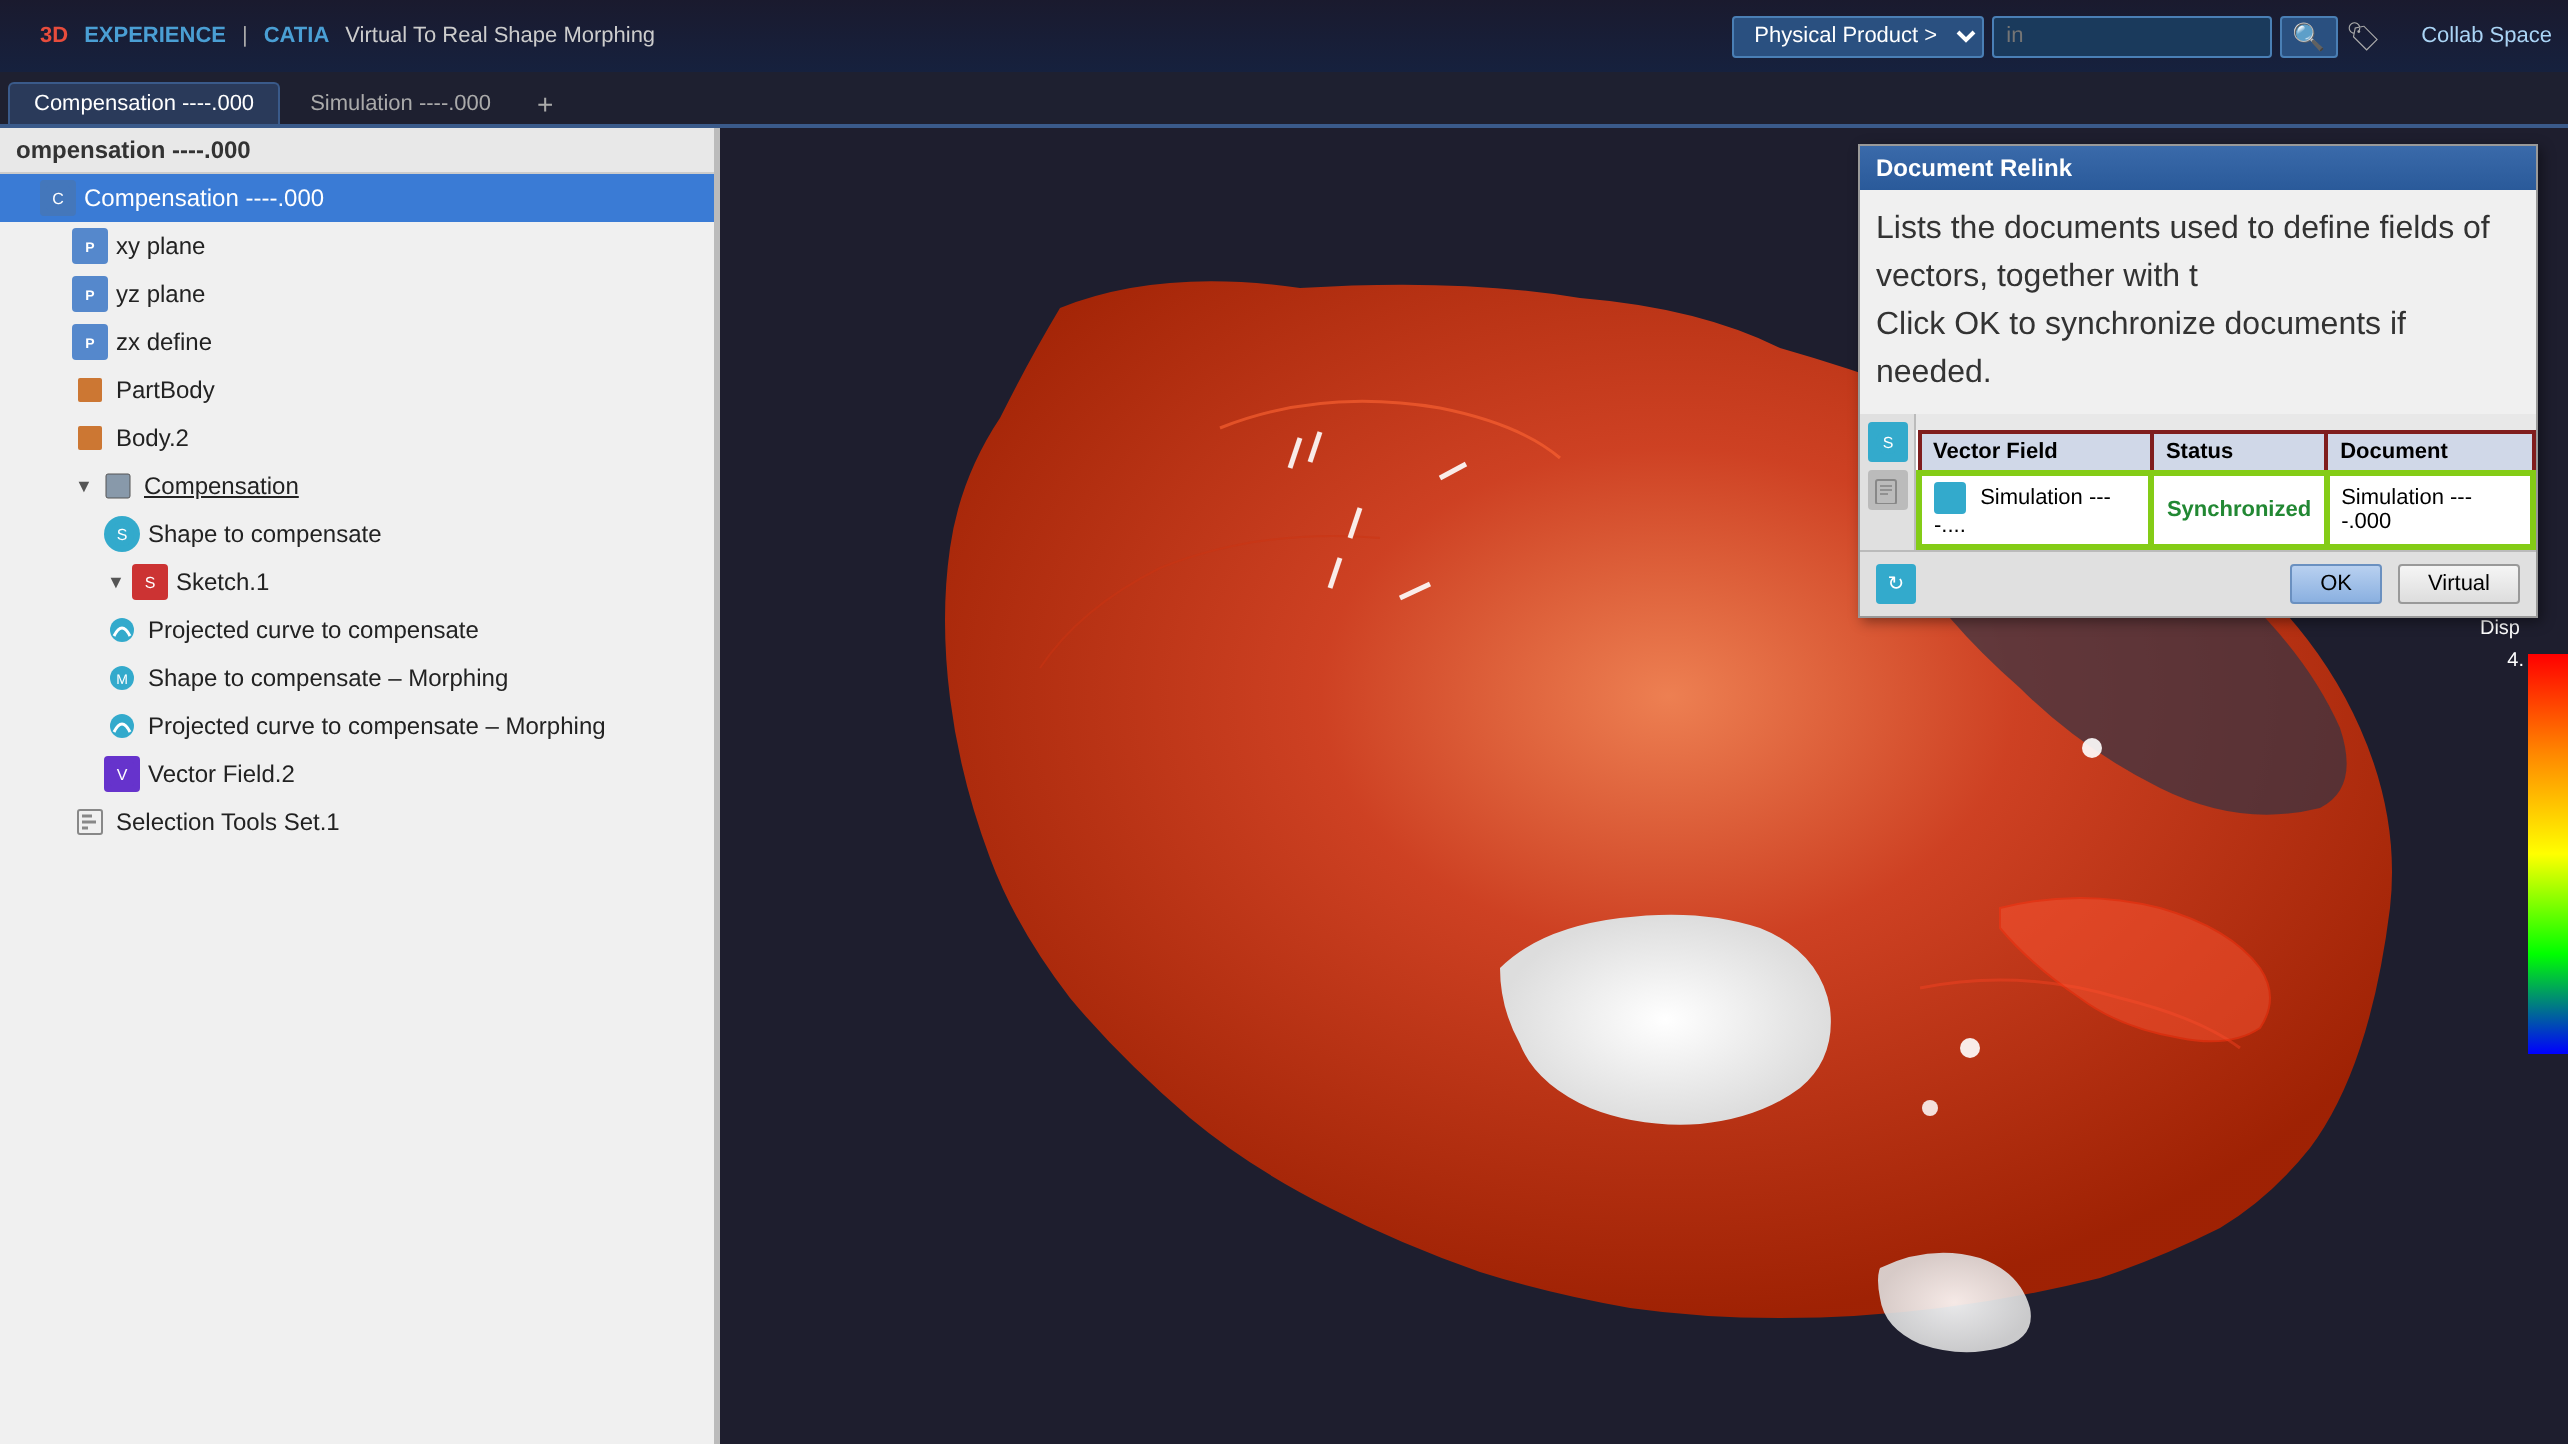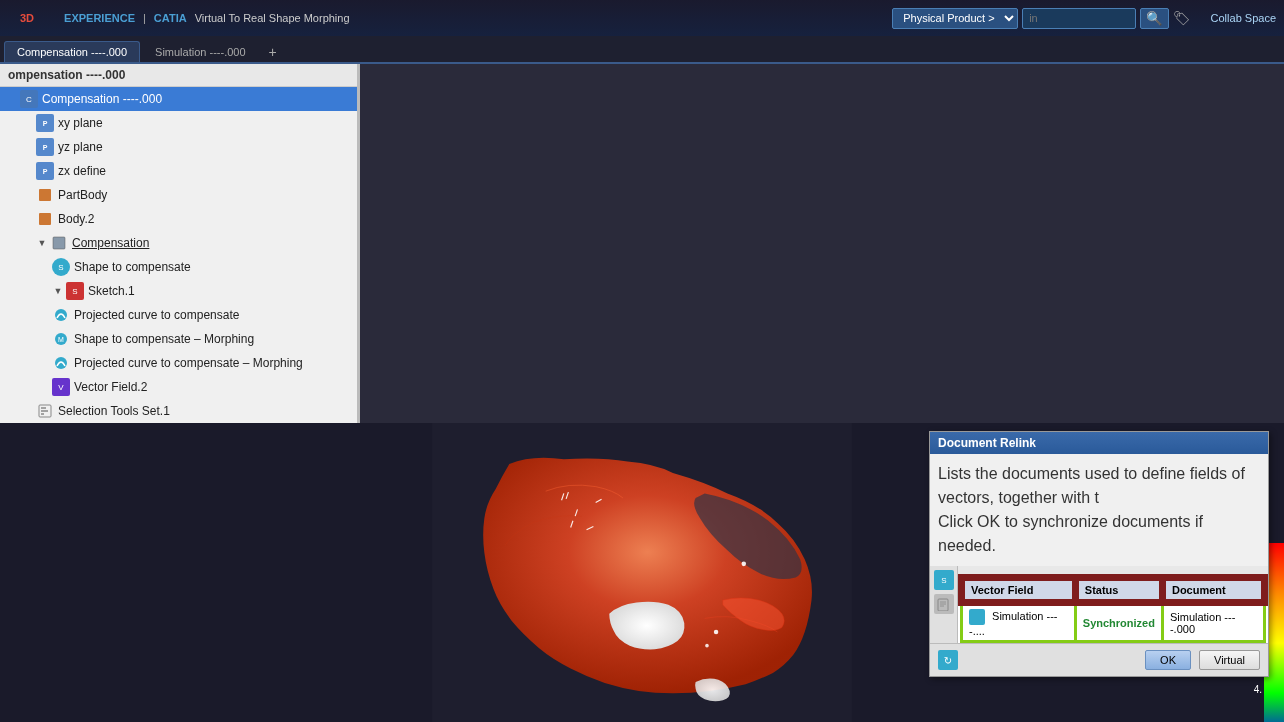--- a/index.html
+++ b/index.html
@@ -27,21 +27,21 @@
       font-size: 11px;
       cursor: pointer;
       border-radius: 2px;
     }
     #search-input-field {
       background: #1a3a5c;
       border: 1px solid #4a7fb5;
       color: white;
       padding: 2px 6px;
       font-size: 11px;
-      width: 114px;
+      width: 140px;
       border-radius: 2px;
     }
     .search-icon-btn {
       background: #2a5080;
       border: 1px solid #4a7fb5;
       color: white;
       padding: 2px 5px;
       cursor: pointer;
       border-radius: 2px;
     }
@@ -87,21 +87,20 @@
       color: #aaa;
       font-size: 14px;
       padding: 2px 8px;
       cursor: pointer;
     }
 
     
     #content {
       display: flex;
       height: calc(722px - 36px - 28px);
-      flex-direction: column;
     }
 
     
     #left-panel {
       width: 360px;
       min-width: 200px;
       background: #f0f0f0;
       border-right: 3px solid #bbb;
       overflow-y: auto;
       overflow-x: hidden;
@@ -225,21 +224,21 @@
       width: 100%;
       border-collapse: collapse;
       margin-top: 8px;
       background: white;
     }
     .dialog-table th {
       background: #d0d8e8;
       padding: 3px 6px;
       text-align: left;
       font-size: 11px;
-      border: 7px solid #7f1d1d;
+      border: 2px solid #7f1d1d;
     }
     .dialog-table td {
       padding: 3px 6px;
       border: 3px solid #84cc16;
       font-size: 11px;
     }
     .dialog-table .row-icon {
       width: 16px;
       height: 16px;
       background: #33aacc;
@@ -327,21 +326,21 @@
     .status-synchronized {
       color: #228833;
       font-weight: bold;
     }
   </style>
 </head>
 <body>
 
 <div id="topbar">
   <span style="color:#e74c3c; font-weight:bold; font-size:11px;margin-left:12px;">3D</span>
-  <span style="color:#4a9fd4; font-weight:bold; font-size:11px;margin-left:22px;">EXPERIENCE</span>
+  <span style="color:#4a9fd4; font-weight:bold; font-size:11px;">EXPERIENCE</span>
   <span style="color:#aaa; font-size:11px;">|</span>
   <span style="color:#4a9fd4; font-weight:bold; font-size:11px;">CATIA</span>
   <span style="color:#ccc; font-size:11px;">Virtual To Real Shape Morphing</span>
   <div style="flex:1;"></div>
   <div id="search-bar">
     <select id="search-select">
       <option>Physical Product &gt;</option>
     </select>
     <input id="search-input-field" type="text" placeholder="in" style="">
     <button class="search-icon-btn">🔍</button>

